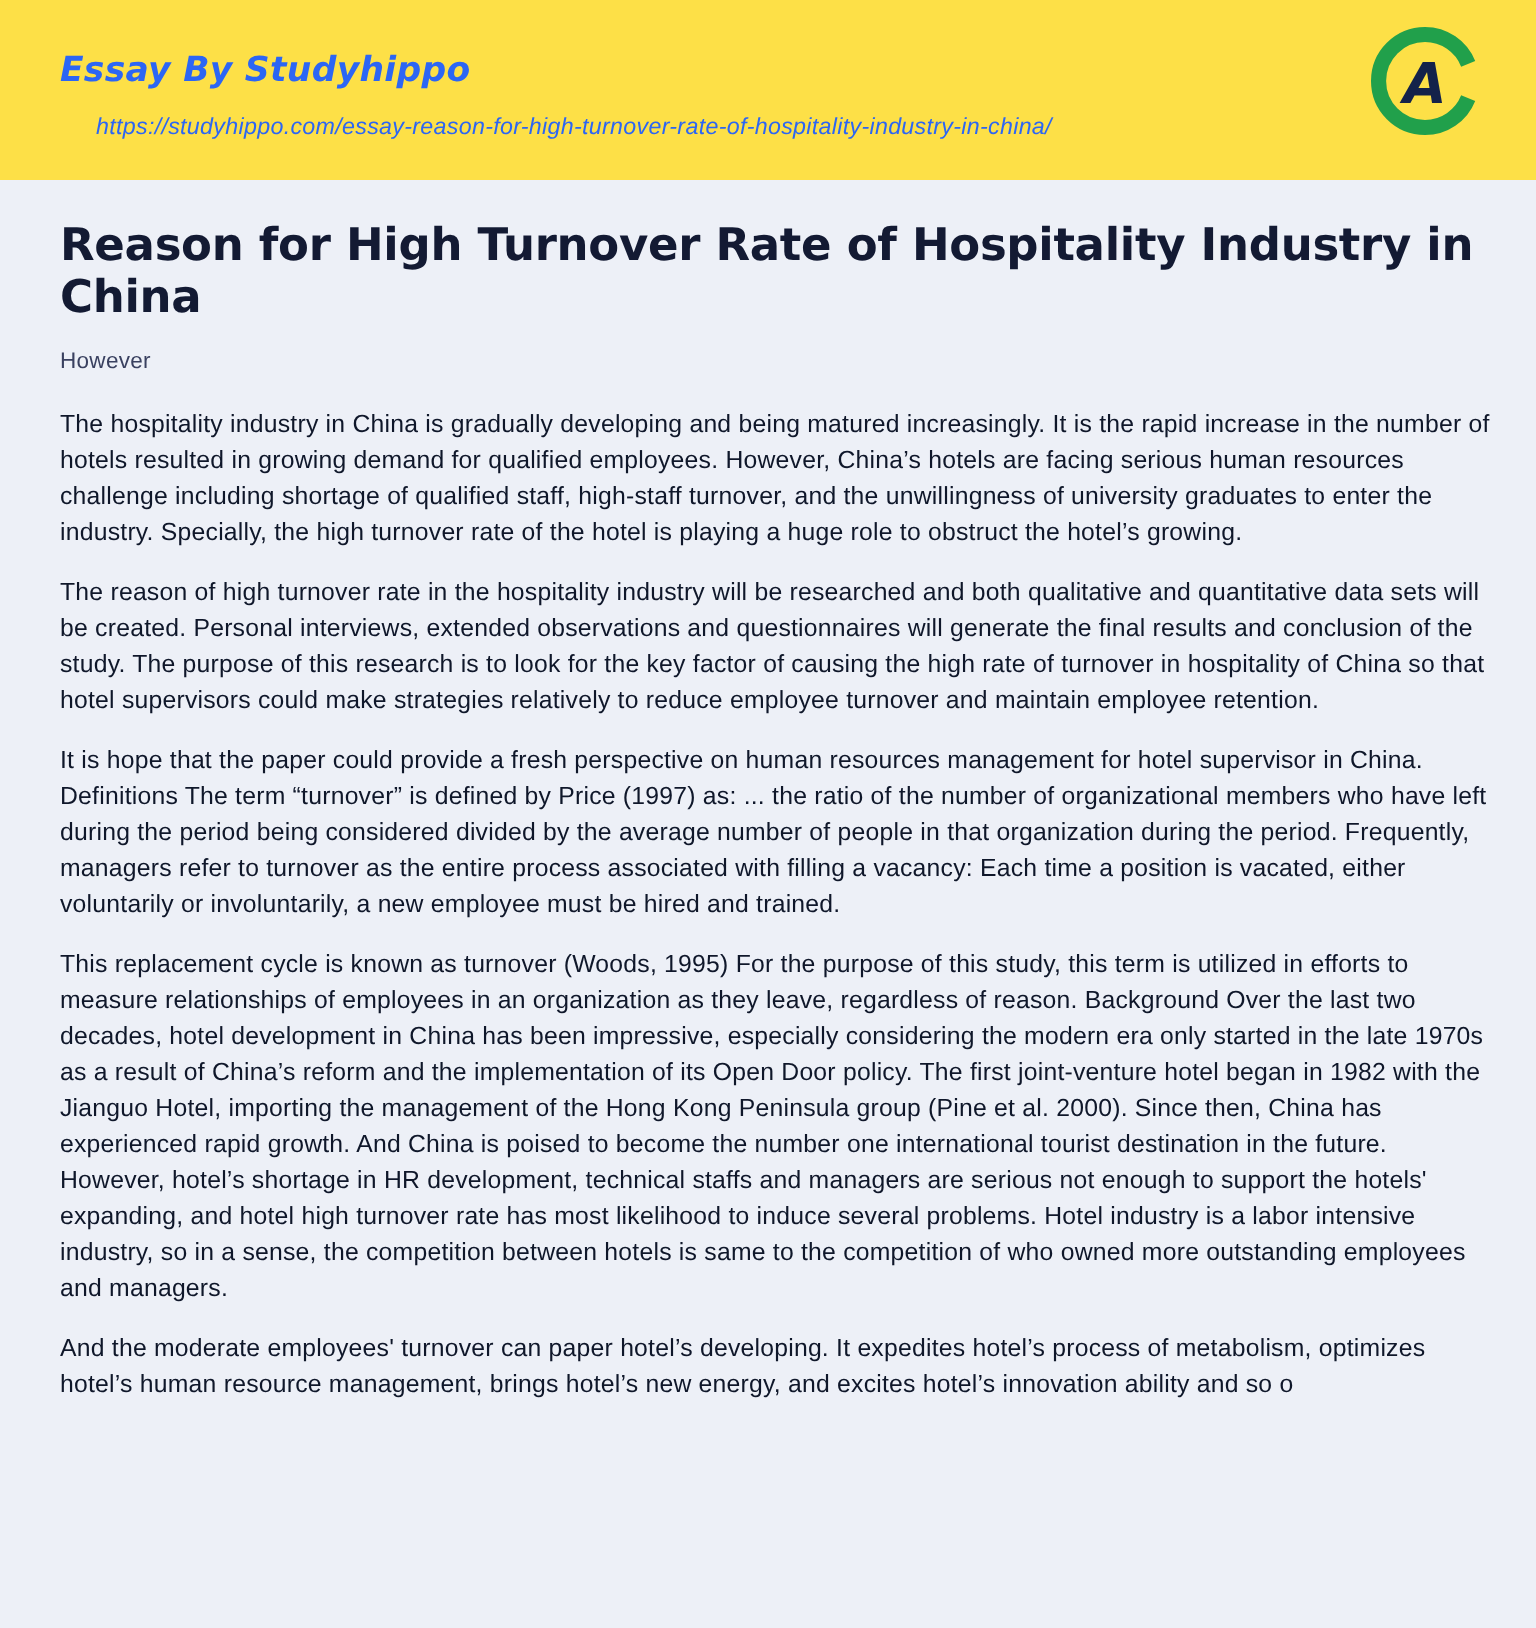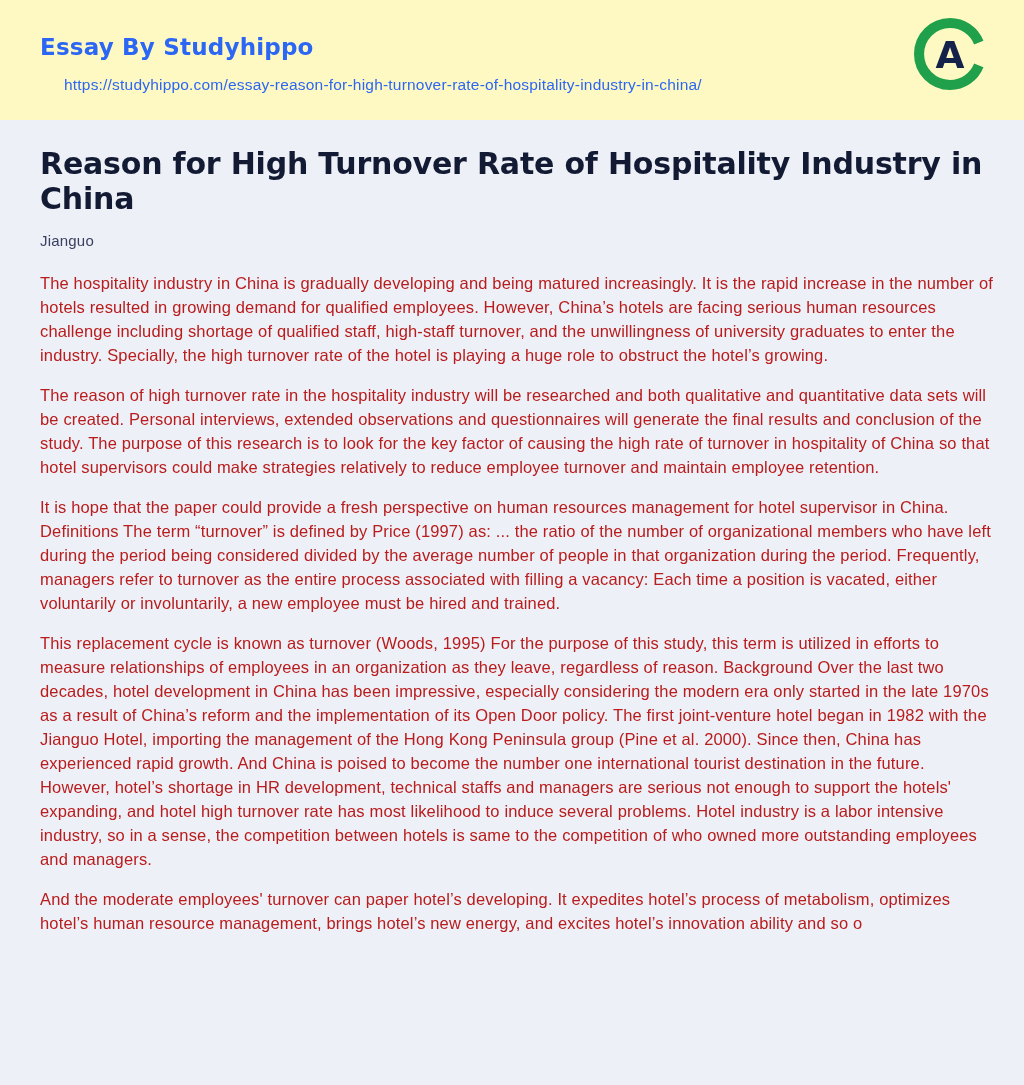--- a/index.html
+++ b/index.html
@@ -11,23 +11,24 @@
     height: 1085px;
     display: flex;
     flex-direction: column;
     overflow: hidden;
     background: #ffffff;
   }
 
   
   .site-header {
     position: relative;
-    background: #fef9c3;
+    background: #fde047;
     padding: 34px 40px 26px 40px;
     flex: 0 0 auto;
+    font-style: italic;
   }
   .site-title {
     font-family: "DejaVu Sans", sans-serif;
     font-size: 23px;
     font-weight: bold;
     color: #2c66f4;
     letter-spacing: 0.2px;
   }
   .essay-url {
     display: inline-block;
@@ -65,21 +66,21 @@
   }
   .abstract-label {
     font-size: 15px;
     color: #3a4160;
     letter-spacing: 0.2px;
     margin-bottom: 22px;
   }
   .essay-paragraphs p {
     font-size: 16.5px;
     line-height: 24px;
-    color: #b91c1c;
+    color: #0f172a;
     letter-spacing: 0.15px;
     margin-bottom: 16px;
   }
   .essay-paragraphs p:last-child { margin-bottom: 0; }
 </style>
 </head>
 <body>
 
 <div class="page">
 
@@ -91,21 +92,21 @@
       <svg viewBox="0 0 100 100" aria-hidden="true">
         <circle cx="50" cy="50" r="43" fill="none" stroke-width="14" pathLength="100" stroke-dasharray="88 12" stroke-dashoffset="-6" stroke-linecap="butt" stroke="#21a04b"></circle>
         <text x="50" y="52" text-anchor="middle" dominant-baseline="central" font-family="DejaVu Sans, sans-serif" font-size="52" font-weight="bold" fill="#14224a">A</text>
       </svg>
     </div>
   </header>
 
   <main class="content">
     <h1 class="essay-title">Reason for High Turnover Rate of Hospitality Industry in China</h1>
 
-    <div class="abstract-label">Jianguo</div>
+    <div class="abstract-label">However</div>
 
     <div class="essay-paragraphs">
       <p>The hospitality industry in China is gradually developing and being matured increasingly. It is the rapid increase in the number of hotels resulted in growing demand for qualified employees. However, China’s hotels are facing serious human resources challenge including shortage of qualified staff, high-staff turnover, and the unwillingness of university graduates to enter the industry. Specially, the high turnover rate of the hotel is playing a huge role to obstruct the hotel’s growing.</p>
       <p>The reason of high turnover rate in the hospitality industry will be researched and both qualitative and quantitative data sets will be created. Personal interviews, extended observations and questionnaires will generate the final results and conclusion of the study. The purpose of this research is to look for the key factor of causing the high rate of turnover in hospitality of China so that hotel supervisors could make strategies relatively to reduce employee turnover and maintain employee retention.</p>
       <p>It is hope that the paper could provide a fresh perspective on human resources management for hotel supervisor in China. Definitions The term “turnover” is defined by Price (1997) as: ... the ratio of the number of organizational members who have left during the period being considered divided by the average number of people in that organization during the period. Frequently, managers refer to turnover as the entire process associated with filling a vacancy: Each time a position is vacated, either voluntarily or involuntarily, a new employee must be hired and trained.</p>
       <p>This replacement cycle is known as turnover (Woods, 1995) For the purpose of this study, this term is utilized in efforts to measure relationships of employees in an organization as they leave, regardless of reason. Background Over the last two decades, hotel development in China has been impressive, especially considering the modern era only started in the late 1970s as a result of China’s reform and the implementation of its Open Door policy. The first joint-venture hotel began in 1982 with the Jianguo Hotel, importing the management of the Hong Kong Peninsula group (Pine et al. 2000). Since then, China has experienced rapid growth. And China is poised to become the number one international tourist destination in the future. However, hotel’s shortage in HR development, technical staffs and managers are serious not enough to support the hotels' expanding, and hotel high turnover rate has most likelihood to induce several problems. Hotel industry is a labor intensive industry, so in a sense, the competition between hotels is same to the competition of who owned more outstanding employees and managers.</p>
       <p>And the moderate employees' turnover can paper hotel’s developing. It expedites hotel’s process of metabolism, optimizes hotel’s human resource management, brings hotel’s new energy, and excites hotel’s innovation ability and so o</p>
     </div>
   </main>
 

